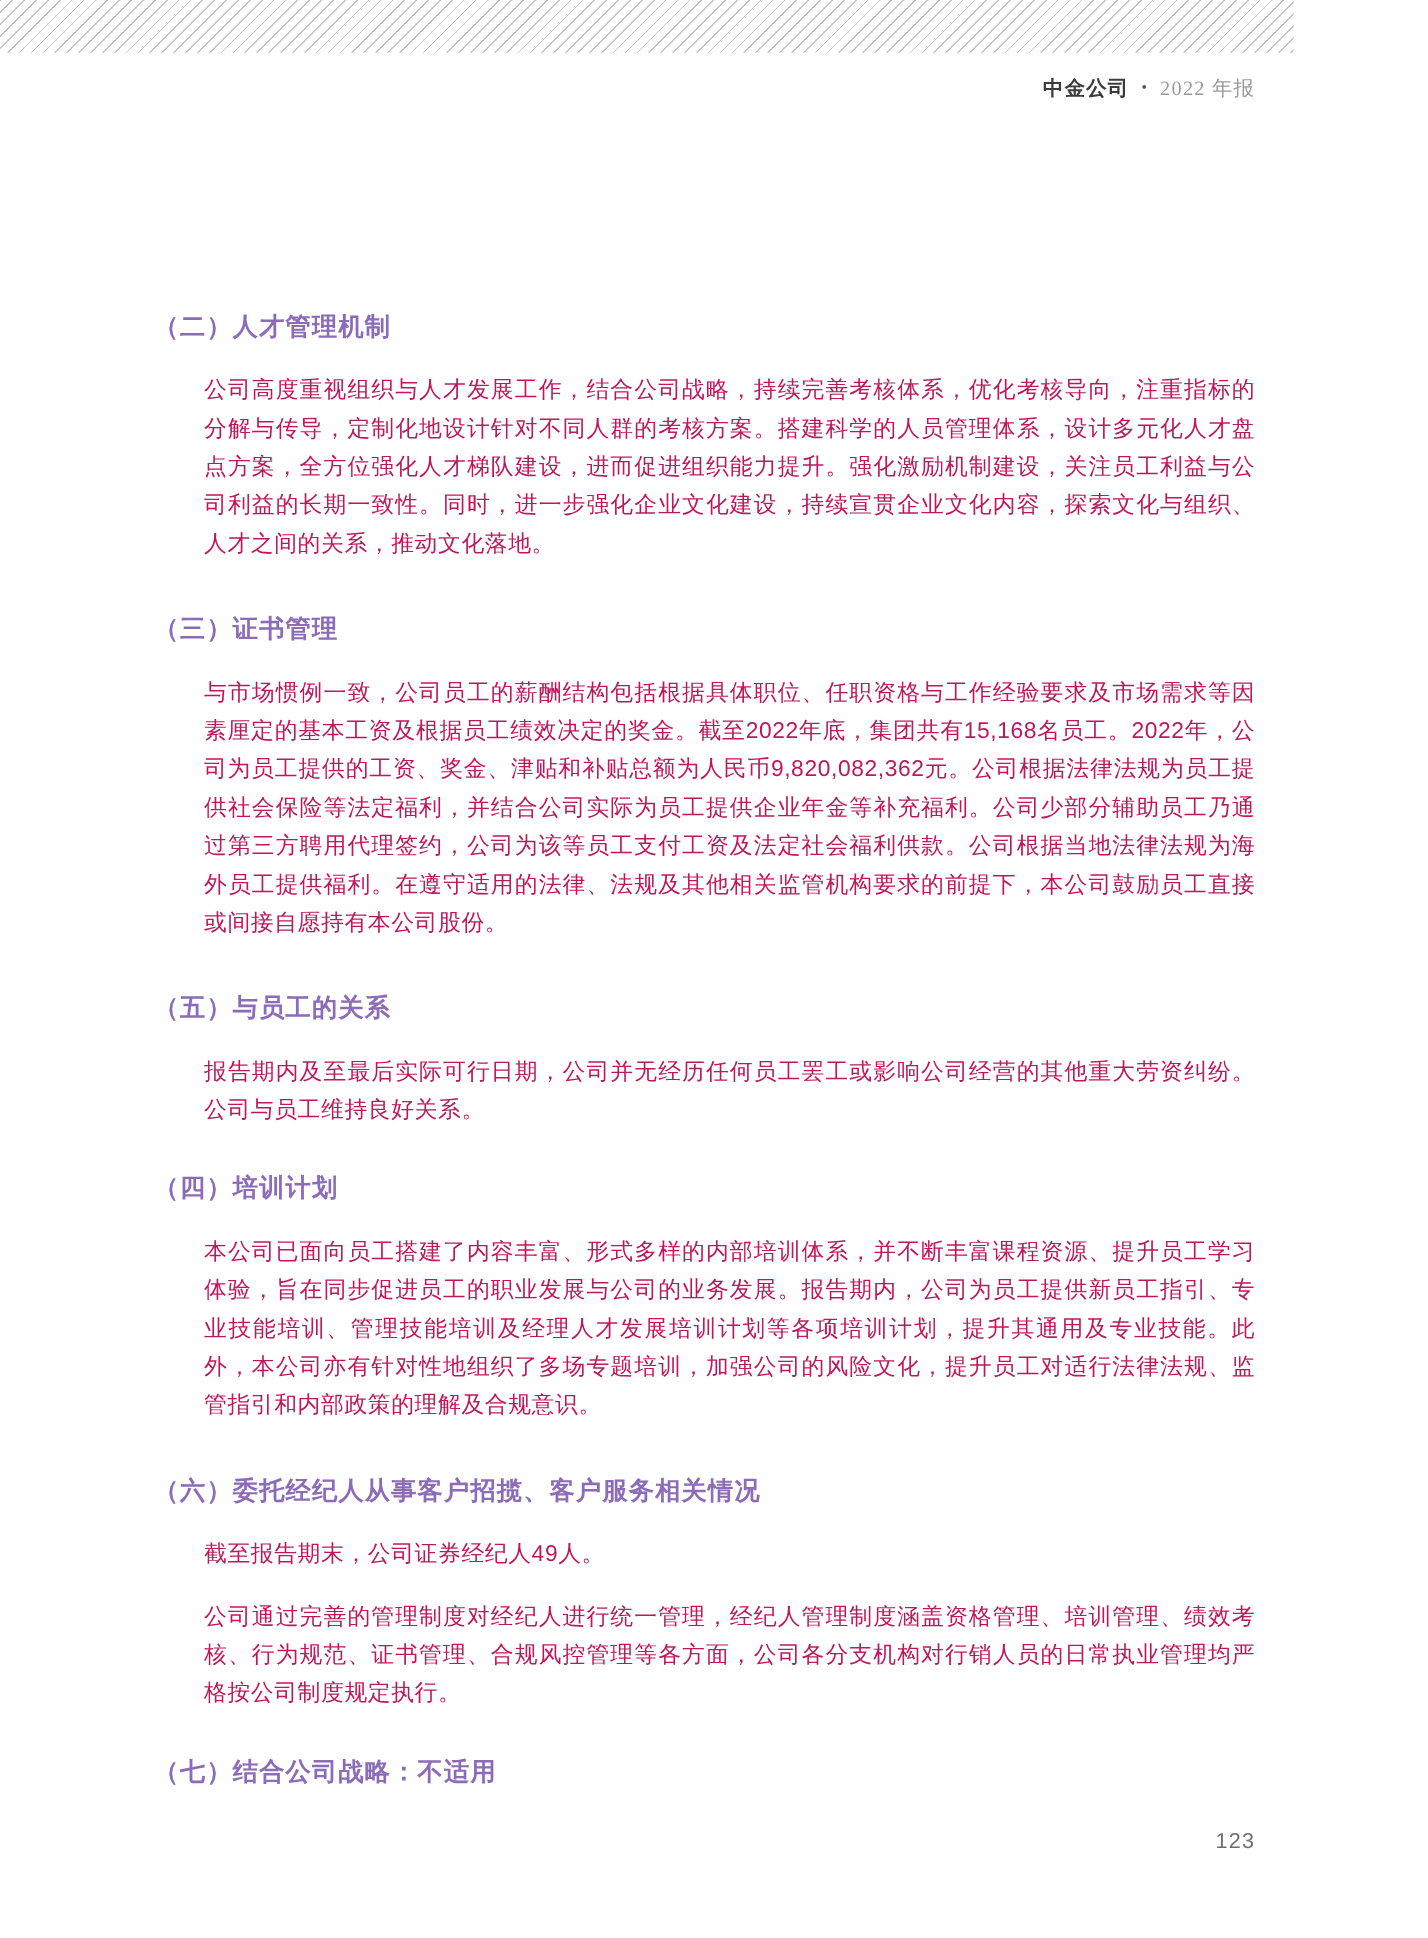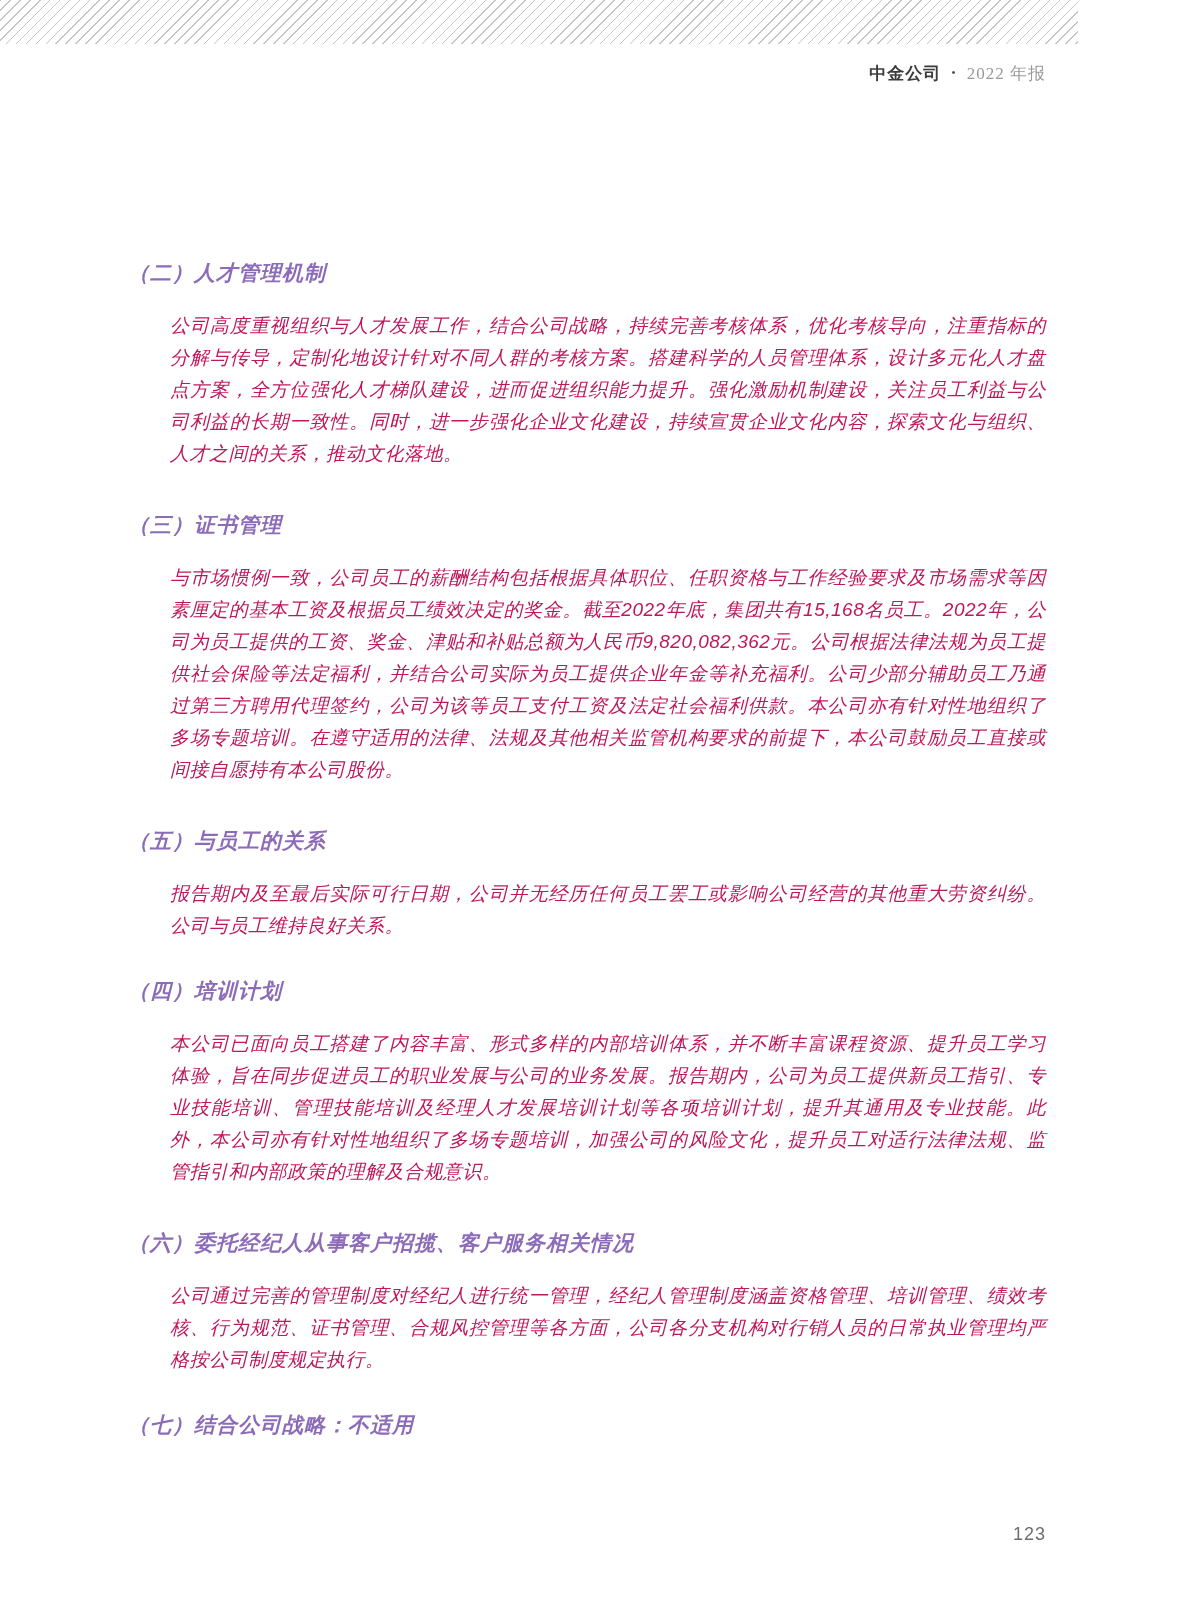--- a/index.html
+++ b/index.html
@@ -44,21 +44,21 @@
   .running-header .brand { color: #3c3c3c; font-weight: bold; }
   .running-header .sep   { color: #555555; margin: 0 10px; font-size: 13px; vertical-align: 2px; }
   .running-header .edition { color: #9a9a9a; }
 
   .content {
     position: absolute;
     top: 258px;
     left: 128px;
     right: 112px;
   }
-  .section { margin: 0 0 40px 0; font-style: italic; }
+  .section { margin: 0 0 40px 0; }
   .section.tight { margin-bottom: 34px; }
   .section h2 {
     margin: 0 0 22px 0;
     font-size: 21px;
     line-height: 30px;
     font-weight: bold;
     color: #8c6cb8;
     letter-spacing: 1px;
   }
   .section p {
@@ -95,35 +95,36 @@
 
   <div class="content">
 
     <div class="section">
       <h2>（二）人才管理机制</h2>
       <p>公司高度重视组织与人才发展工作，结合公司战略，持续完善考核体系，优化考核导向，注重指标的分解与传导，定制化地设计针对不同人群的考核方案。搭建科学的人员管理体系，设计多元化人才盘点方案，全方位强化人才梯队建设，进而促进组织能力提升。强化激励机制建设，关注员工利益与公司利益的长期一致性。同时，进一步强化企业文化建设，持续宣贯企业文化内容，探索文化与组织、人才之间的关系，推动文化落地。</p>
     </div>
 
     <div class="section">
       <h2>（三）证书管理</h2>
-      <p>与市场惯例一致，公司员工的薪酬结构包括根据具体职位、任职资格与工作经验要求及市场需求等因素厘定的基本工资及根据员工绩效决定的奖金。截至2022年底，集团共有15,168名员工。2022年，公司为员工提供的工资、奖金、津贴和补贴总额为人民币9,820,082,362元。公司根据法律法规为员工提供社会保险等法定福利，并结合公司实际为员工提供企业年金等补充福利。公司少部分辅助员工乃通过第三方聘用代理签约，公司为该等员工支付工资及法定社会福利供款。本公司亦有针对性地组织了多场专题培训。在遵守适用的法律、法规及其他相关监管机构要求的前提下，本公司鼓励员工直接或间接自愿持有本公司股份。</p>
+      <p>与市场惯例一致，公司员工的薪酬结构包括根据具体职位、任职资格与工作经验要求及市场需求等因素厘定的基本工资及根据员工绩效决定的奖金。截至2022年底，集团共有15,168名员工。2022年，公司为员工提供的工资、奖金、津贴和补贴总额为人民币9,820,082,362元。公司根据法律法规为员工提供社会保险等法定福利，并结合公司实际为员工提供企业年金等补充福利。公司少部分辅助员工乃通过第三方聘用代理签约，公司为该等员工支付工资及法定社会福利供款。公司根据当地法律法规为海外员工提供福利。在遵守适用的法律、法规及其他相关监管机构要求的前提下，本公司鼓励员工直接或间接自愿持有本公司股份。</p>
     </div>
 
     <div class="section tight">
       <h2>（五）与员工的关系</h2>
       <p>报告期内及至最后实际可行日期，公司并无经历任何员工罢工或影响公司经营的其他重大劳资纠纷。公司与员工维持良好关系。</p>
     </div>
 
     <div class="section">
       <h2>（四）培训计划</h2>
       <p>本公司已面向员工搭建了内容丰富、形式多样的内部培训体系，并不断丰富课程资源、提升员工学习体验，旨在同步促进员工的职业发展与公司的业务发展。报告期内，公司为员工提供新员工指引、专业技能培训、管理技能培训及经理人才发展培训计划等各项培训计划，提升其通用及专业技能。此外，本公司亦有针对性地组织了多场专题培训，加强公司的风险文化，提升员工对适行法律法规、监管指引和内部政策的理解及合规意识。</p>
     </div>
 
     <div class="section tight">
       <h2>（六）委托经纪人从事客户招揽、客户服务相关情况</h2>
+      <p>截至报告期末，公司证券经纪人49人。</p>
       <p>公司通过完善的管理制度对经纪人进行统一管理，经纪人管理制度涵盖资格管理、培训管理、绩效考核、行为规范、证书管理、合规风控管理等各方面，公司各分支机构对行销人员的日常执业管理均严格按公司制度规定执行。</p>
     </div>
 
     <div class="section">
       <h2>（七）结合公司战略：不适用</h2>
     </div>
 
   </div>
 
   <div class="page-number">123</div>

